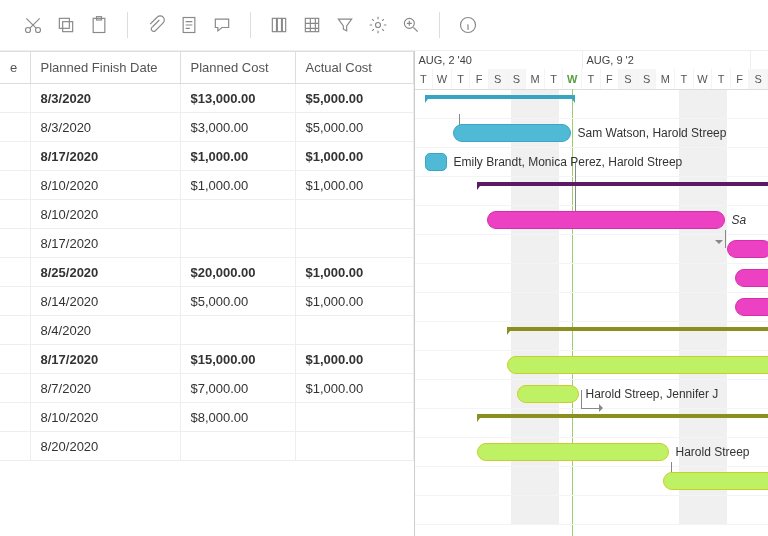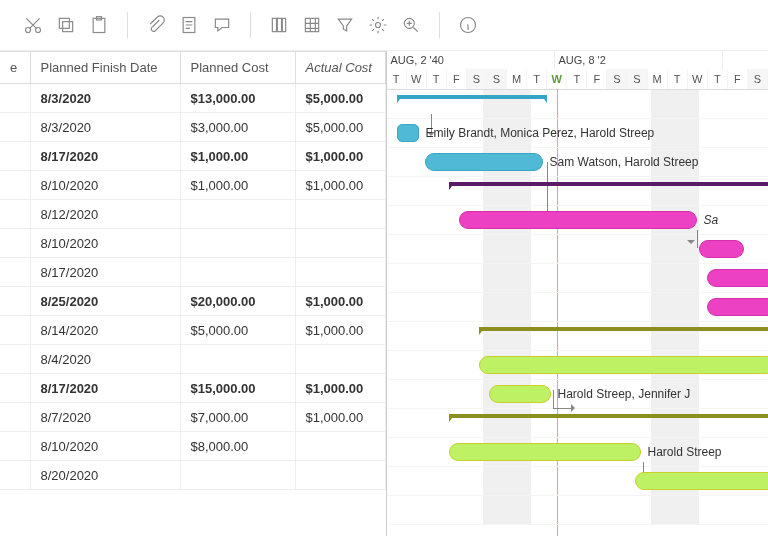--- a/index.html
+++ b/index.html
@@ -17,21 +17,21 @@
 .gantt { flex: 1; position: relative; overflow: hidden; }
 
 
 .grid table { border-collapse: collapse; }
 .grid th { text-align: left; font-weight: normal; color: #555; padding: 8px 10px; border: 1px solid #ddd; background: #fff; font-size: 13px; }
 .grid td { padding: 6px 10px; border: 1px solid #eee; height: 29px; font-size: 13px; }
 .grid tr.bold td { font-weight: bold; }
 .grid .col-id { width: 30px; border-left: none; }
 .grid .col-date { width: 150px; }
 .grid .col-pc { width: 115px; }
-.grid .col-ac { width: 90px; font-style: italic; }
+.grid .col-ac { width: 118px; }
 
 
 .timeline-header { border-bottom: 1px solid #ddd; }
 .timeline-top { display: flex; height: 18px; font-size: 11px; color: #444; }
 .timeline-top div { border-right: 1px solid #eee; padding-left: 4px; display: flex; align-items: center; }
 .timeline-days { display: flex; height: 20px; }
 .day { width: 24px; text-align: center; font-size: 11px; color: #555; border-right: 1px solid #f4f4f4; position: relative; line-height: 20px; }
 .day.wk { background: #f6f6f6; }
 .day.today { color: #5a9e3f; font-weight: bold; }
 .day.today::after { content:''; position:absolute; left:50%; top:20px; width:1px; height:500px; background:#9cce6e; }
@@ -179,26 +179,20 @@
     <td>$1,000.00</td>
           </tr>
           <tr>
             <td class="col-id"></td>
     <td>8/10/2020</td>
     <td>$1,000.00</td>
     <td>$1,000.00</td>
           </tr>
           <tr>
             <td class="col-id"></td>
-    <td>8/12/2020</td>
-    <td></td>
-    <td></td>
-          </tr>
-          <tr>
-            <td class="col-id"></td>
     <td>8/10/2020</td>
     <td></td>
     <td></td>
           </tr>
           <tr>
             <td class="col-id"></td>
     <td>8/17/2020</td>
     <td></td>
     <td></td>
           </tr>
@@ -246,21 +240,21 @@
           </tr>
         </tbody>
     </table>
   </div>
 
   <div class="gantt">
 
     <div class="timeline-header">
       <div class="timeline-top" id="timeline-top">
           <div style="width: 168px;">AUG, 2 '40</div>
-          <div style="width: 168px;">AUG, 8 '2</div>
+          <div style="width: 168px;">AUG, 9 '2</div>
         </div>
       <div class="timeline-days" id="timeline-days">
           <div class="day">T</div>
           <div class="day">W</div>
           <div class="day">T</div>
           <div class="day">F</div>
           <div class="day wk">S</div>
           <div class="day wk">S</div>
           <div class="day">M</div>
           <div class="day">T</div>
@@ -281,27 +275,27 @@
         <div class="wkcol" style="left: 96px; height: 435px;"></div>
         <div class="wkcol" style="left: 120px; height: 435px;"></div>
         <div class="wkcol" style="left: 264px; height: 435px;"></div>
         <div class="wkcol" style="left: 288px; height: 435px;"></div>
         <div class="gantt-row">
           <div class="sum cyan" style="left: 10px; width: 150px;">
             <div class="line"></div>
           </div>
         </div>
         <div class="gantt-row">
+          <div class="bar cyan" style="left: 38px; width: 118px;">
+            <span class="bar-label">Sam Watson, Harold Streep</span>
+          </div>
+        </div>
+        <div class="gantt-row">
           <div class="bar cyan small" style="left: 10px; width: 22px;">
             <span class="bar-label">Emily Brandt, Monica Perez, Harold Streep</span>
-          </div>
-        </div>
-        <div class="gantt-row">
-          <div class="bar cyan" style="left: 38px; width: 118px;">
-            <span class="bar-label">Sam Watson, Harold Streep</span>
           </div>
         </div>
         <div class="gantt-row">
           <div class="sum purple" style="left: 62px; width: 620px;">
             <div class="line"></div>
           </div>
         </div>
         <div class="gantt-row">
           <div class="bar pink" style="left: 72px; width: 238px; font-style: italic;">
             <span class="bar-label">Sa</span>

